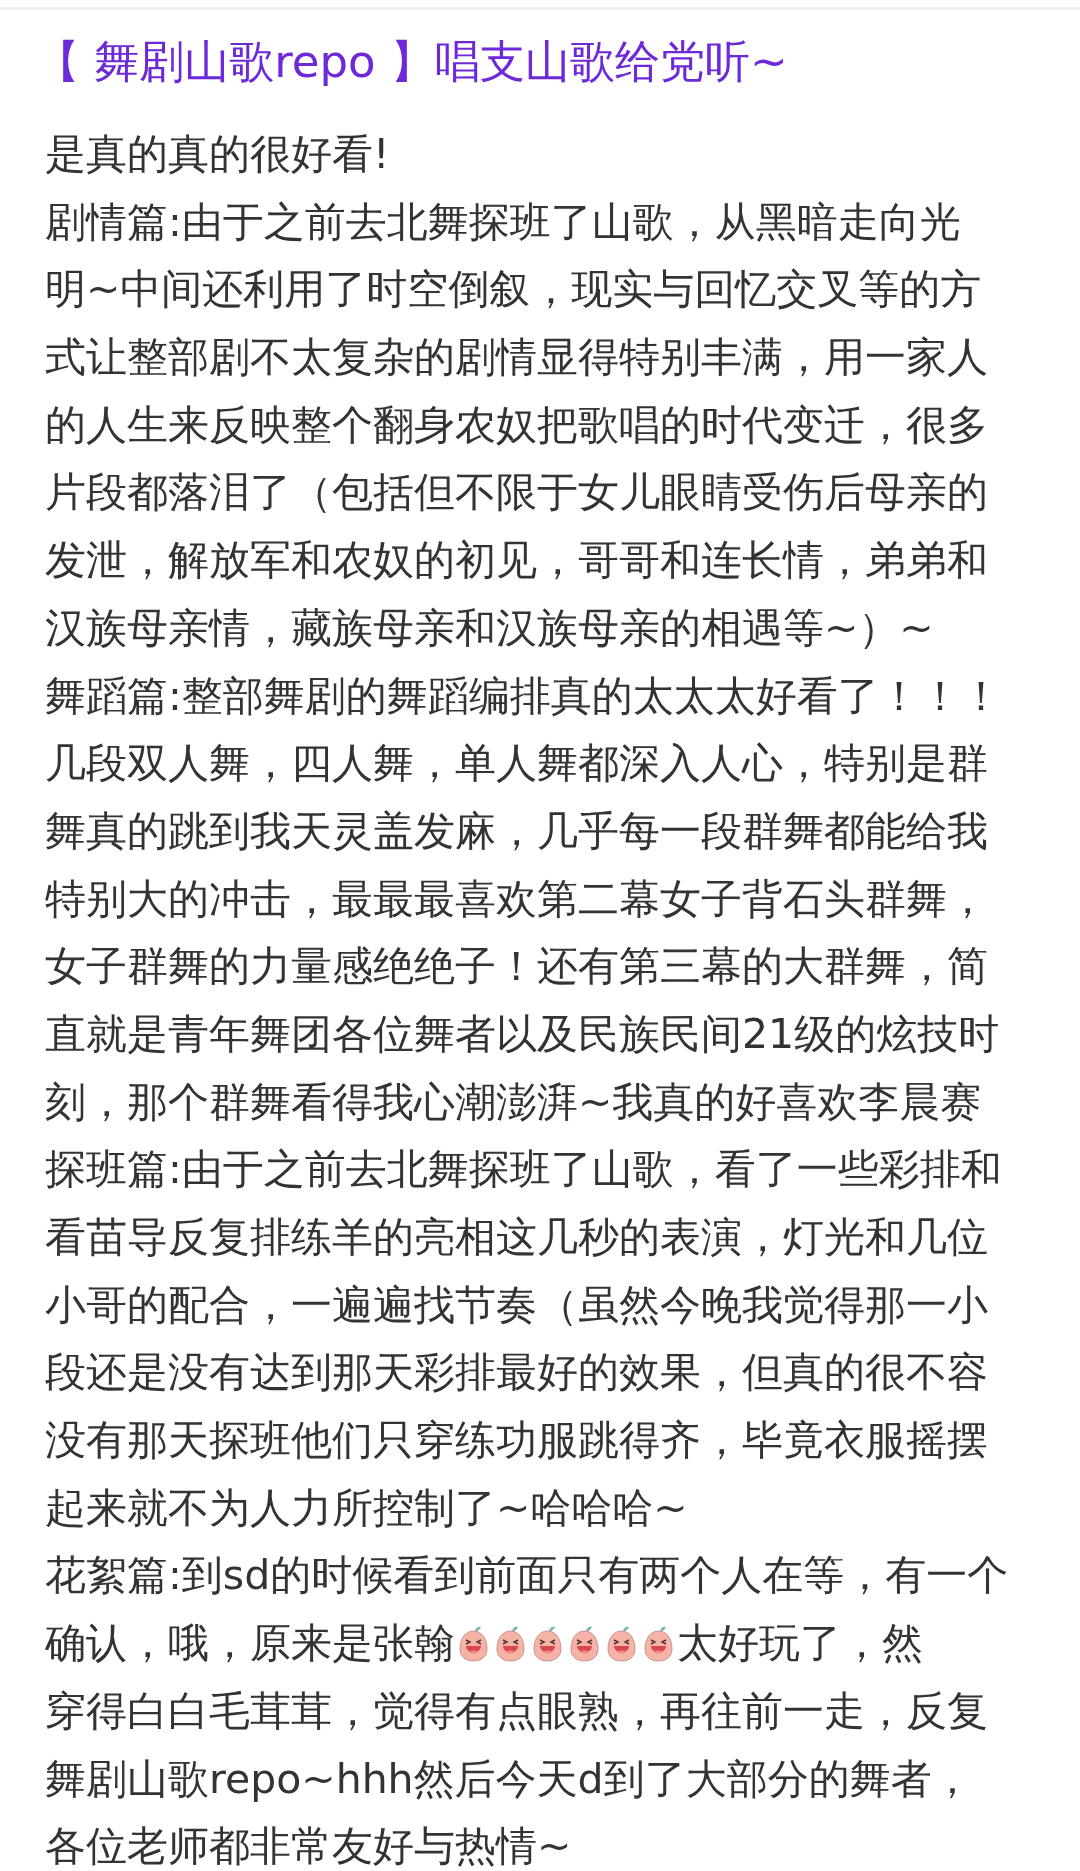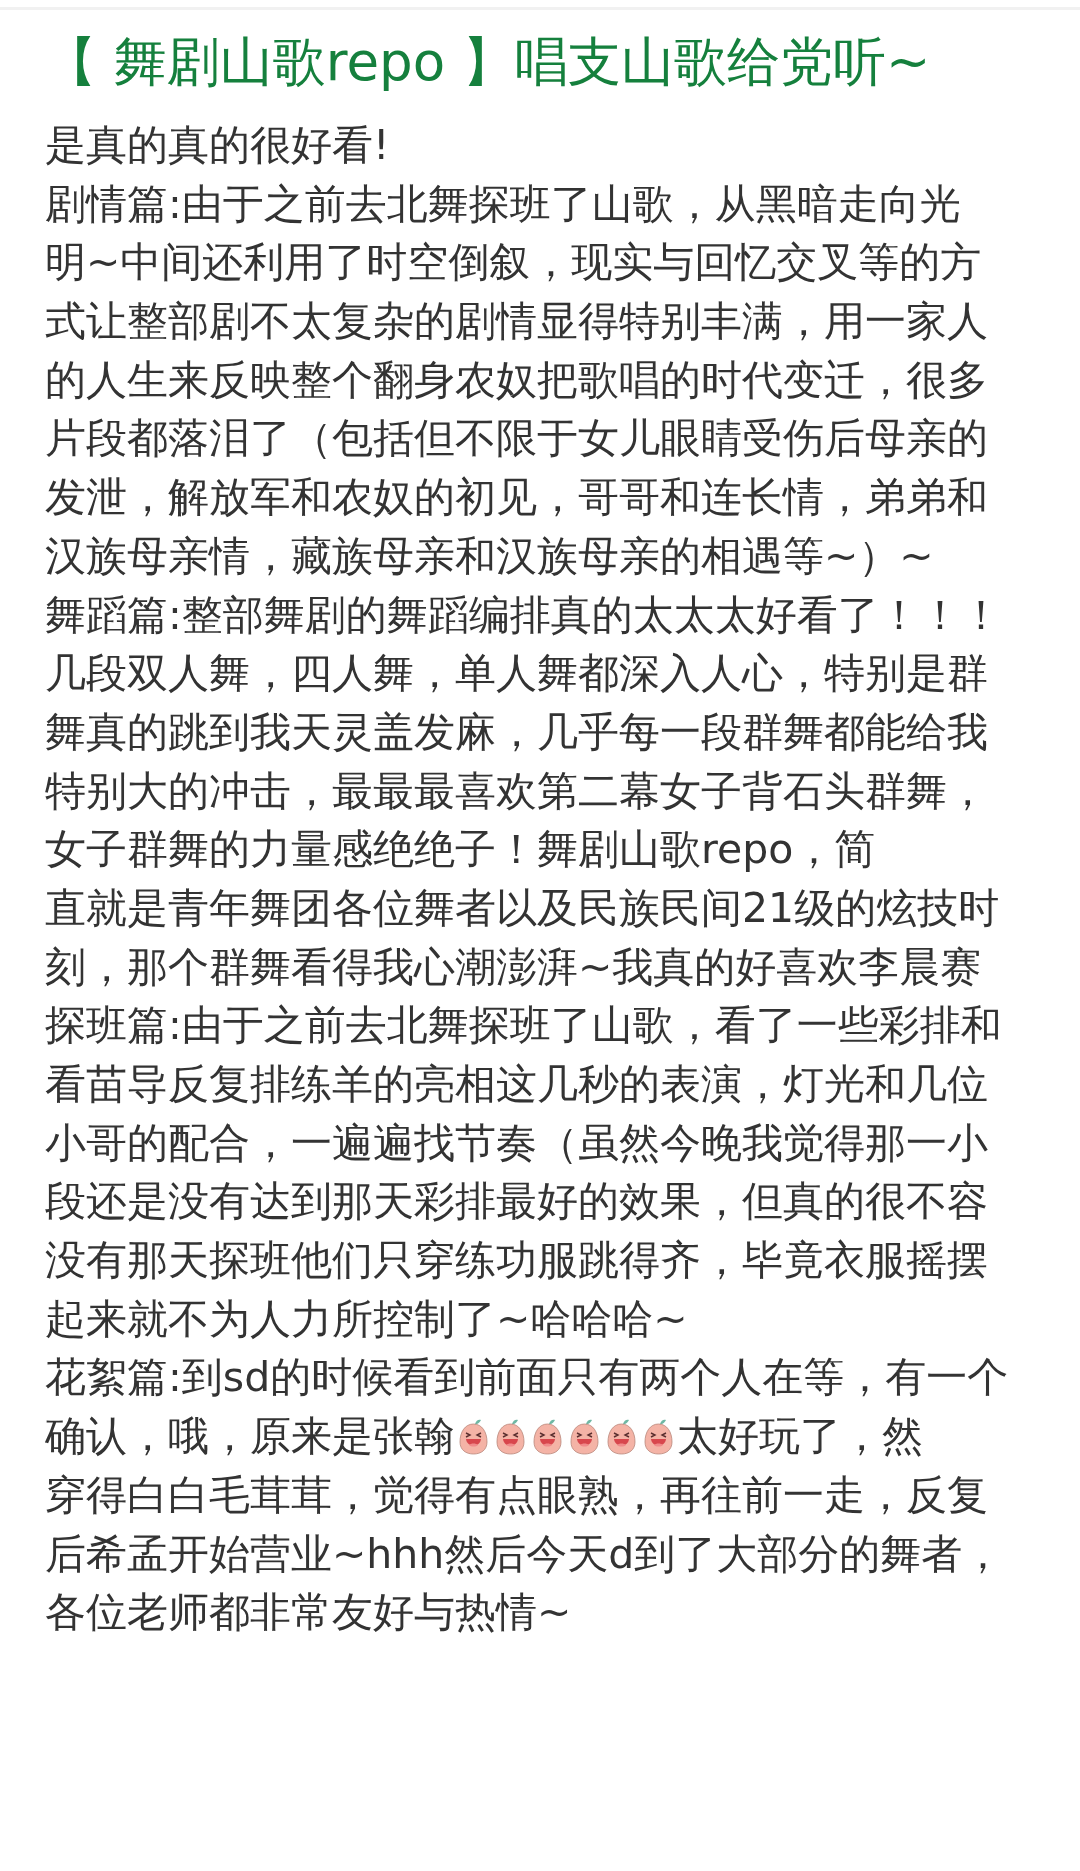--- a/index.html
+++ b/index.html
@@ -18,43 +18,44 @@
   .top-rule {
     position: absolute;
     left: 0;
     top: 7px;
     width: 1080px;
     height: 3px;
     background: #f1f1f1;
   }
   .title {
     position: absolute;
-    left: 44px;
+    left: 35px;
     top: 34px;
     width: 1010px;
-    font-size: 53px;
+    font-size: 45px;
     line-height: 56px;
     font-weight: 500;
-    color: #15803d;
+    color: #6d28d9;
     white-space: nowrap;
     letter-spacing: 0px;
   }
   .post-body {
     position: absolute;
     left: 45px;
     top: 116px;
     width: 1000px;
   }
   .line {
     display: block;
     height: 58.7px;
     font-size: 41px;
     line-height: 58.7px;
     white-space: nowrap;
     color: #333333;
+    margin-top: 9px;
   }
   .emoji {
     display: inline-block;
     width: 33px;
     height: 38px;
     margin: 0 2px;
     vertical-align: -6px;
     position: relative;
   }
   .emoji svg { width: 33px; height: 38px; display: block; }
@@ -72,21 +73,21 @@
   <span class="line">明~中间还利用了时空倒叙，现实与回忆交叉等的方</span>
   <span class="line">式让整部剧不太复杂的剧情显得特别丰满，用一家人</span>
   <span class="line">的人生来反映整个翻身农奴把歌唱的时代变迁，很多</span>
   <span class="line">片段都落泪了（包括但不限于女儿眼睛受伤后母亲的</span>
   <span class="line">发泄，解放军和农奴的初见，哥哥和连长情，弟弟和</span>
   <span class="line">汉族母亲情，藏族母亲和汉族母亲的相遇等~）~</span>
   <span class="line">舞蹈篇:整部舞剧的舞蹈编排真的太太太好看了！！！</span>
   <span class="line">几段双人舞，四人舞，单人舞都深入人心，特别是群</span>
   <span class="line">舞真的跳到我天灵盖发麻，几乎每一段群舞都能给我</span>
   <span class="line">特别大的冲击，最最最喜欢第二幕女子背石头群舞，</span>
-  <span class="line">女子群舞的力量感绝绝子！舞剧山歌repo，简</span>
+  <span class="line">女子群舞的力量感绝绝子！还有第三幕的大群舞，简</span>
   <span class="line">直就是青年舞团各位舞者以及民族民间21级的炫技时</span>
   <span class="line">刻，那个群舞看得我心潮澎湃~我真的好喜欢李晨赛</span>
   <span class="line">探班篇:由于之前去北舞探班了山歌，看了一些彩排和</span>
   <span class="line">看苗导反复排练羊的亮相这几秒的表演，灯光和几位</span>
   <span class="line">小哥的配合，一遍遍找节奏（虽然今晚我觉得那一小</span>
   <span class="line">段还是没有达到那天彩排最好的效果，但真的很不容</span>
   <span class="line">没有那天探班他们只穿练功服跳得齐，毕竟衣服摇摆</span>
   <span class="line">起来就不为人力所控制了~哈哈哈~</span>
   <span class="line">花絮篇:到sd的时候看到前面只有两个人在等，有一个</span>
   <span class="line">
@@ -130,15 +131,15 @@
             <path d="M16.5 6 C8 6 3 14 3 24 C3 32 9 36 16.5 36 C24 36 30 32 30 24 C30 14 25 6 16.5 6 Z" fill="#f4b3a6" stroke="#b9867a" stroke-width="0.8"></path>
             <path d="M9 15 L13 17 L9 19" fill="none" stroke="#5a2f2f" stroke-width="1.4"></path>
             <path d="M24 15 L20 17 L24 19" fill="none" stroke="#5a2f2f" stroke-width="1.4"></path>
             <path d="M9 21 C10 30 23 30 24 21 Z" fill="#d8474d"></path>
             <path d="M12 27 C14 29 19 29 21 27 C19 25 14 25 12 27 Z" fill="#f08a8a"></path>
           </svg></span></span><span>太好玩了，然</span>
   </span>
 
   <span class="line">穿得白白毛茸茸，觉得有点眼熟，再往前一走，反复</span>
 
-  <span class="line">后希孟开始营业~hhh然后今天d到了大部分的舞者，</span>
+  <span class="line">舞剧山歌repo~hhh然后今天d到了大部分的舞者，</span>
   <span class="line">各位老师都非常友好与热情~</span>
 </div>
 
 </body></html>

